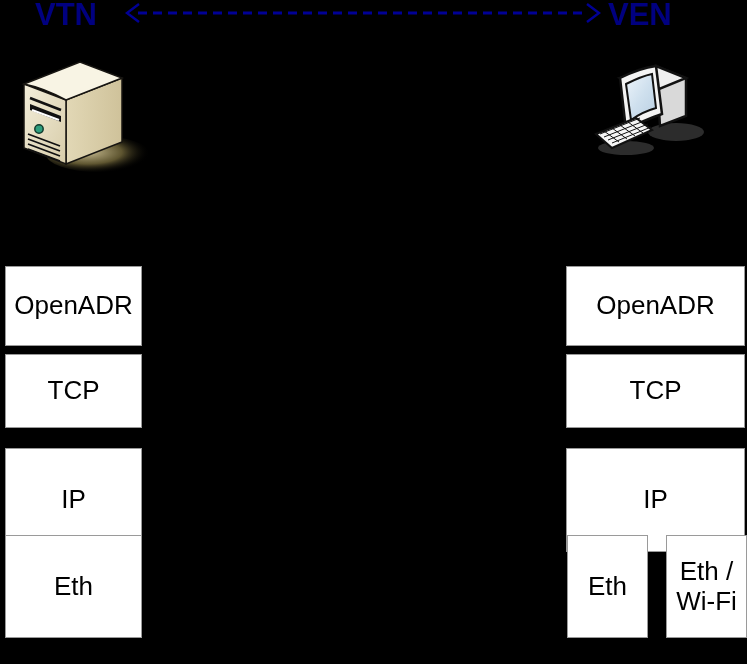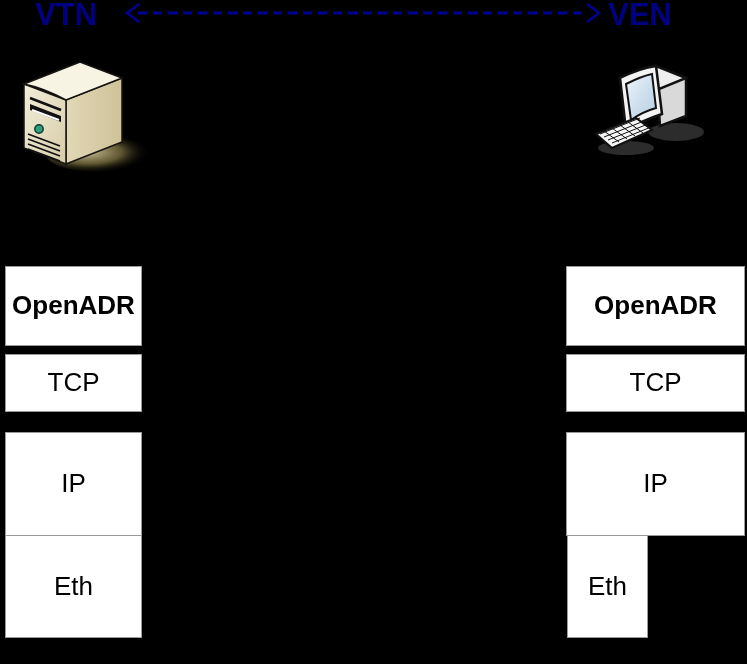--- a/index.html
+++ b/index.html
@@ -36,23 +36,23 @@
     justify-content:center;
     text-align:center;
     font-size:26px;
     line-height:1.15;
     white-space:pre-line;
   }
   
   .vtn-col{left:5px;width:137px;}
   
   .ven-col{left:566px;width:179px;}
-  .row-openadr{top:266px;height:80px;font-weight:bold;}
-  .row-tcp{top:354px;height:58px;}
-  .row-ip{top:432px;height:104px;text-align:right;}
+  .row-openadr{top:266px;height:80px;}
+  .row-tcp{top:354px;height:74px;}
+  .row-ip{top:448px;height:104px;text-align:right;}
   .row-link{top:535px;height:103px;}
 </style>
 </head>
 <body>
 
 <div class="stage">
 
   <div id="vtn-label" class="endpoint-label">VTN</div>
   <div id="ven-label" class="endpoint-label">VEN</div>
 
@@ -132,14 +132,16 @@
 
   <div class="box vtn-col row-openadr">OpenADR</div>
   <div class="box vtn-col row-tcp">TCP</div>
   <div class="box vtn-col row-ip">IP</div>
   <div class="box vtn-col row-link">Eth</div>
 
   <div class="box ven-col row-openadr">OpenADR</div>
   <div class="box ven-col row-tcp">TCP</div>
   <div class="box ven-col row-ip">IP</div>
   <div class="box row-link" style="left:567px;width:81px;">Eth</div>
+  <div class="box row-link" style="left:666px;width:81px;">Eth /
+Wi-Fi</div>
 
 </div>
 
 </body></html>

